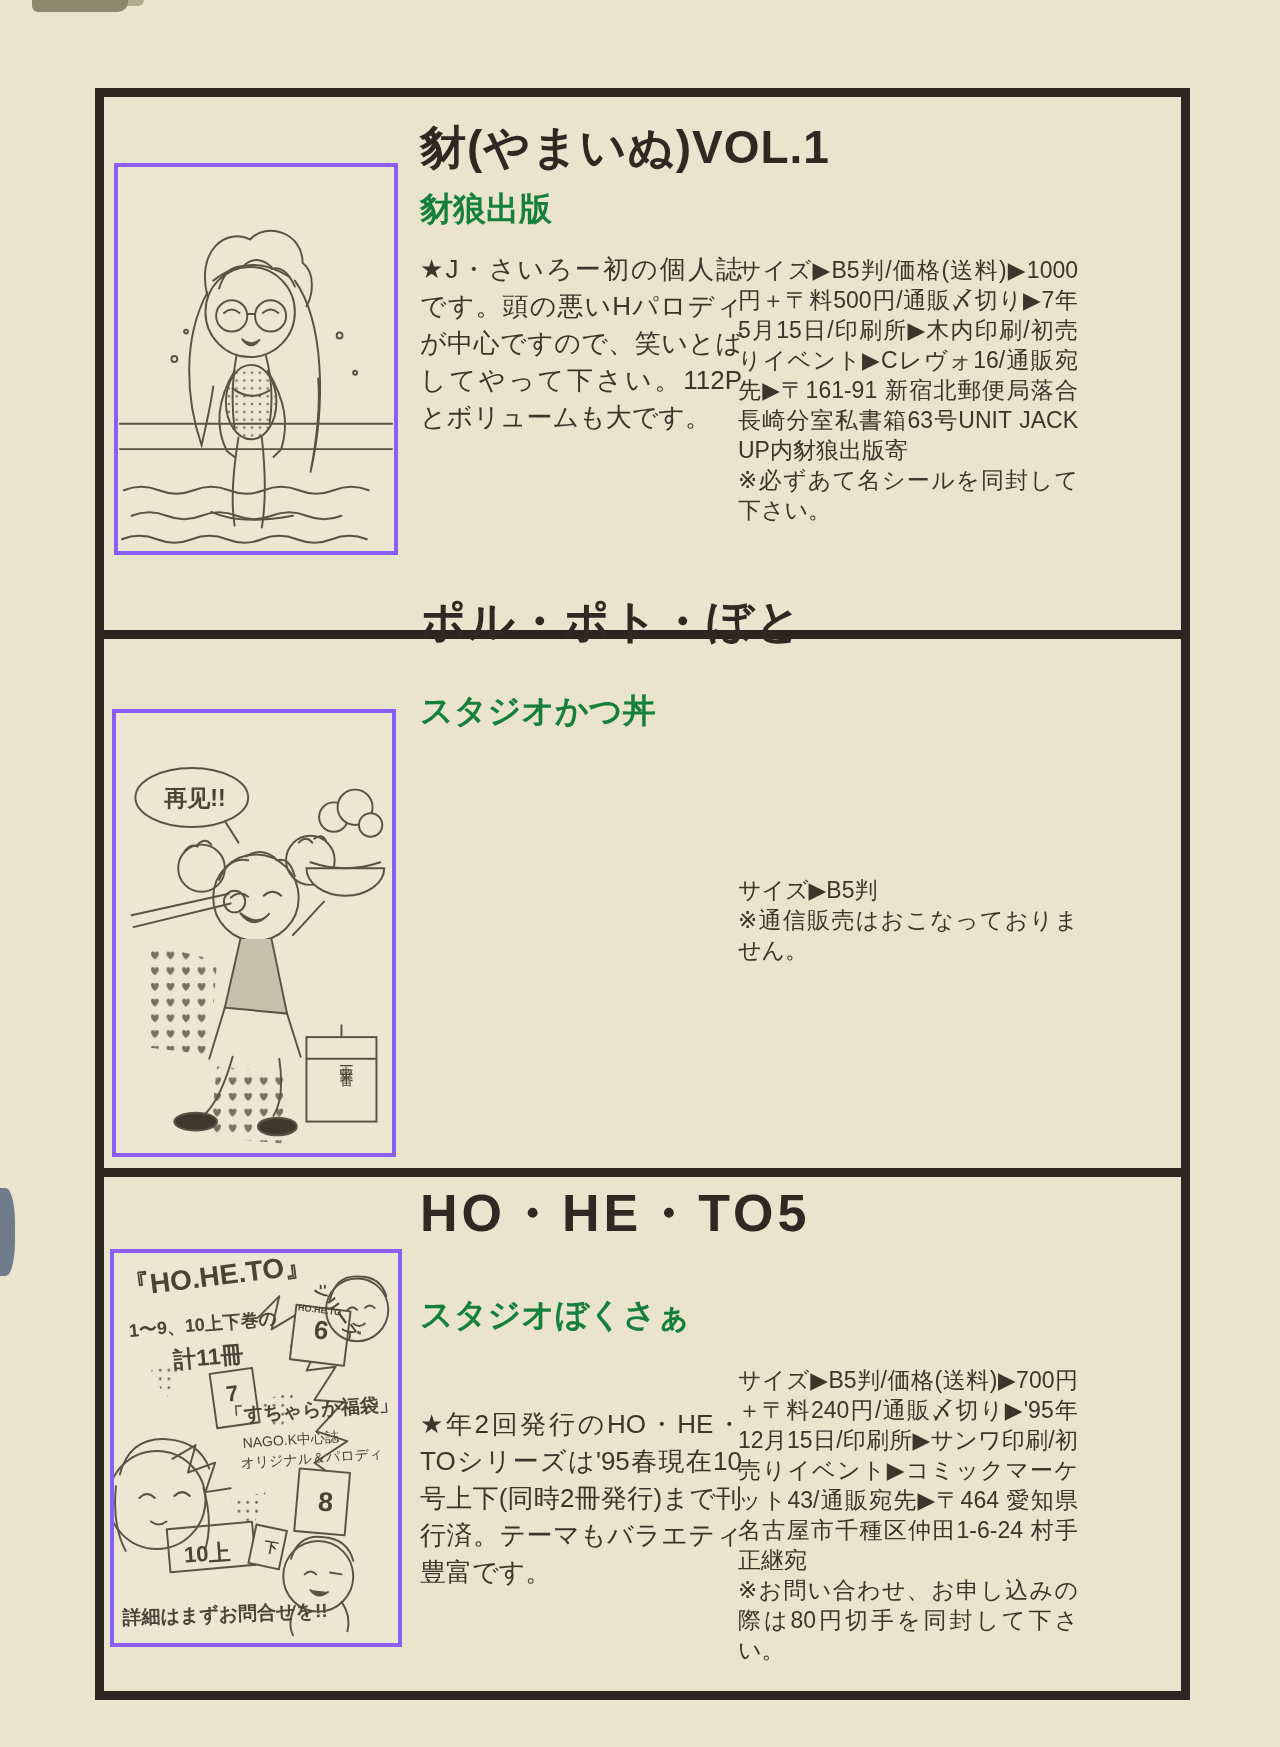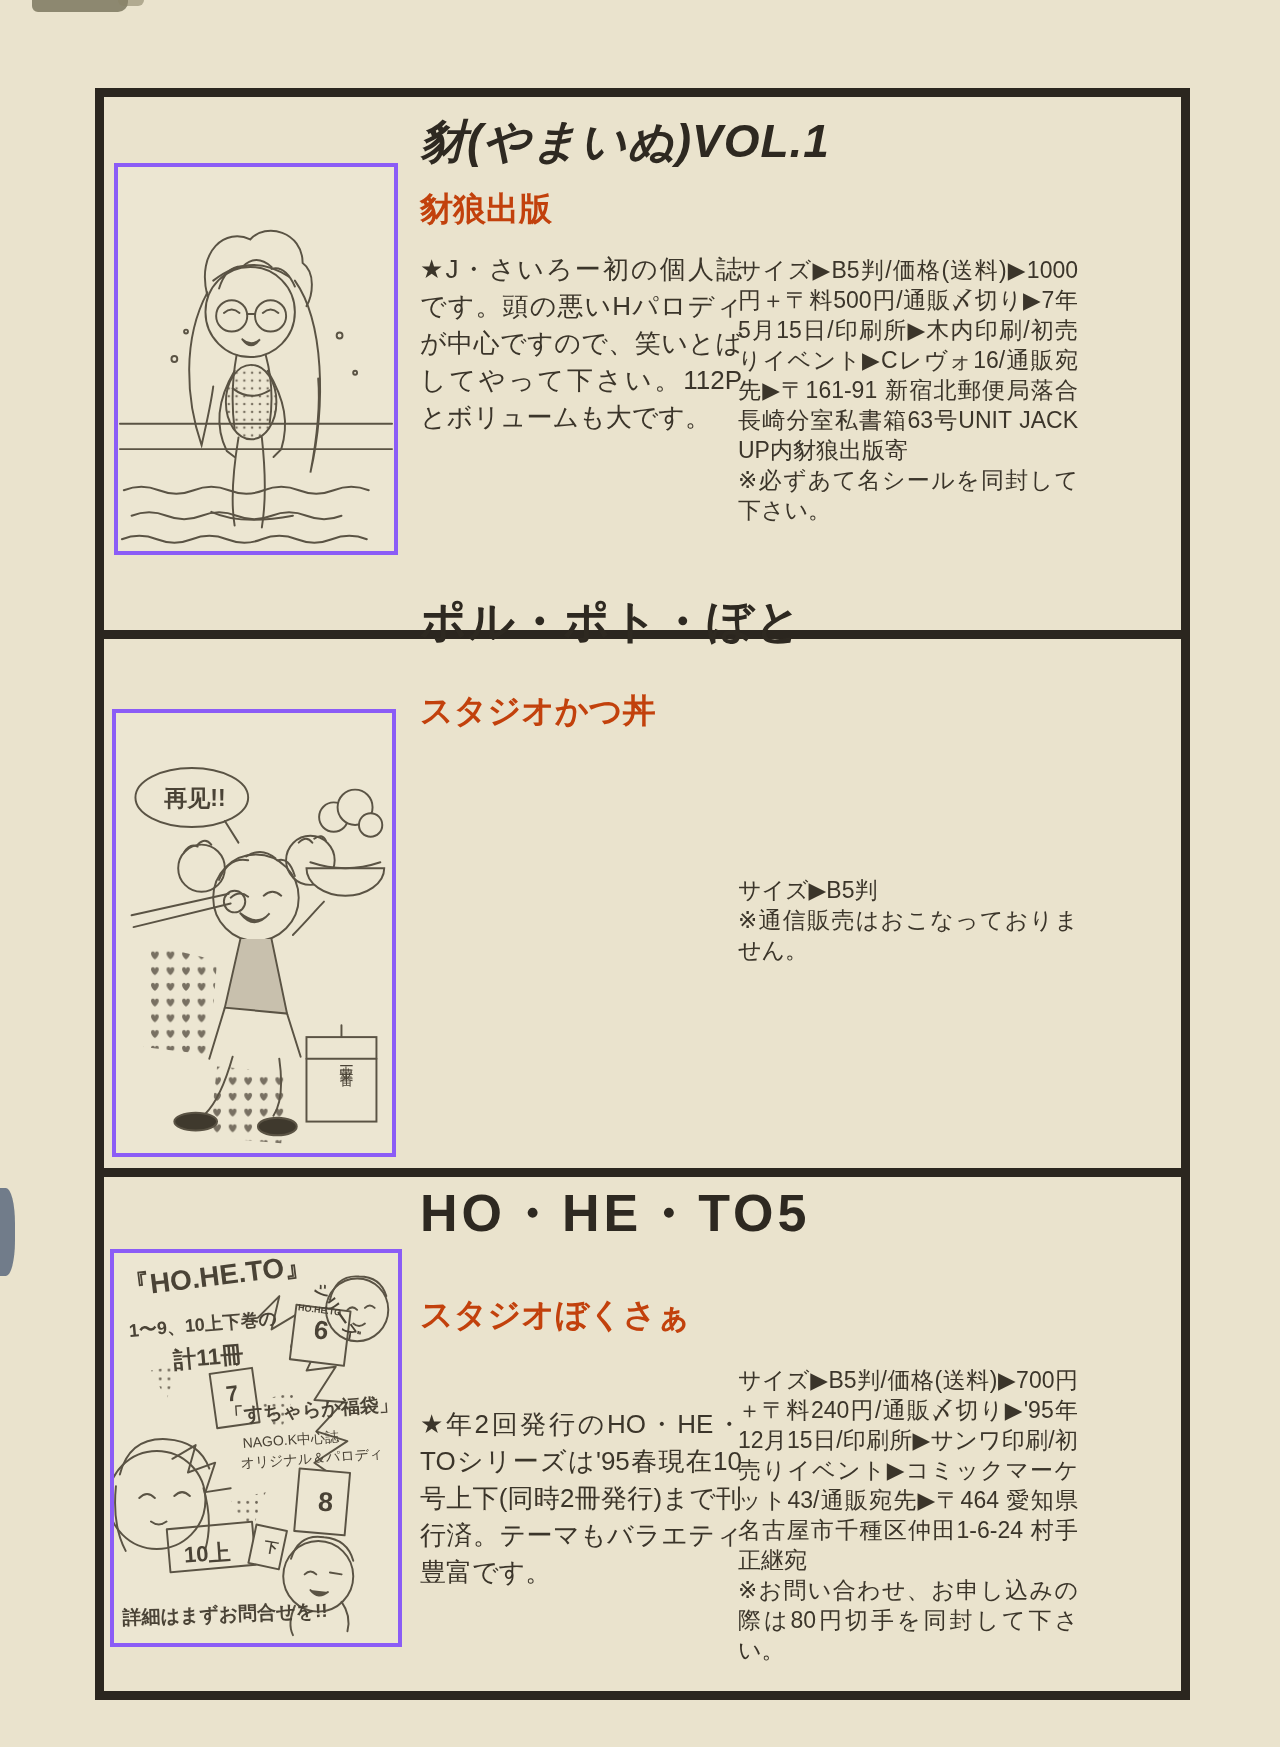--- a/index.html
+++ b/index.html
@@ -23,24 +23,24 @@
   
   .art-box{position:absolute;border:4px solid #8b5cf6;background:#ece6d2;box-sizing:border-box;}
   .art-box svg{display:block;width:100%;height:100%;}
   .art-box .overlay{position:absolute;white-space:nowrap;color:#4a4336;}
   .ab1{left:10px;top:66px;width:284px;height:392px;}
   .ab2{left:8px;top:612px;width:284px;height:448px;}
   .ab3{left:6px;top:1152px;width:292px;height:398px;}
 
   
   .title{position:absolute;left:316px;margin:0;font-weight:bold;color:#2e2921;letter-spacing:1px;white-space:nowrap;}
-  .t1{top:14px;font-size:46px;font-style:italic;}
+  .t1{top:20px;font-size:46px;}
   .t2{top:494px;font-size:46px;}
   .t3{top:1082px;font-size:52px;letter-spacing:4px;}
-  .circle{position:absolute;left:316px;margin:0;font-weight:bold;font-size:33px;color:#c2410c;white-space:nowrap;}
+  .circle{position:absolute;left:316px;margin:0;font-weight:bold;font-size:33px;color:#15803d;white-space:nowrap;}
   .c1{top:90px;}
   .c2{top:592px;}
   .c3{top:1196px;}
   .desc{position:absolute;left:316px;width:322px;margin:0;font-size:26px;line-height:37px;color:#3b352a;text-align:justify;}
   .dp1{top:154px;}
   .dp3{top:1272px;margin-top:37px;}
   .details{position:absolute;left:634px;width:340px;font-size:23px;line-height:30px;color:#3b352a;text-align:justify;}
   .dt1{top:158px;}
   .dt2{top:736px;margin-top:42px;}
   .dt3{top:1268px;}

